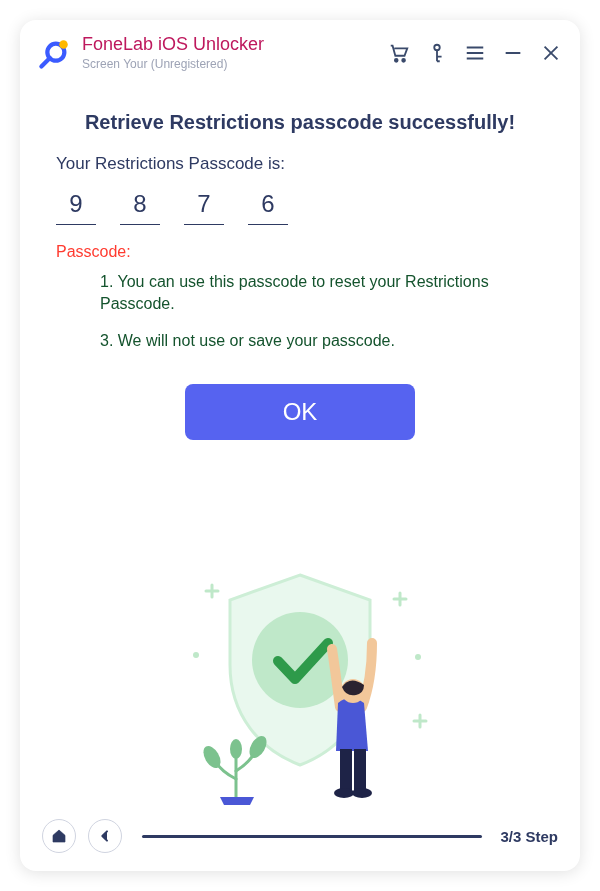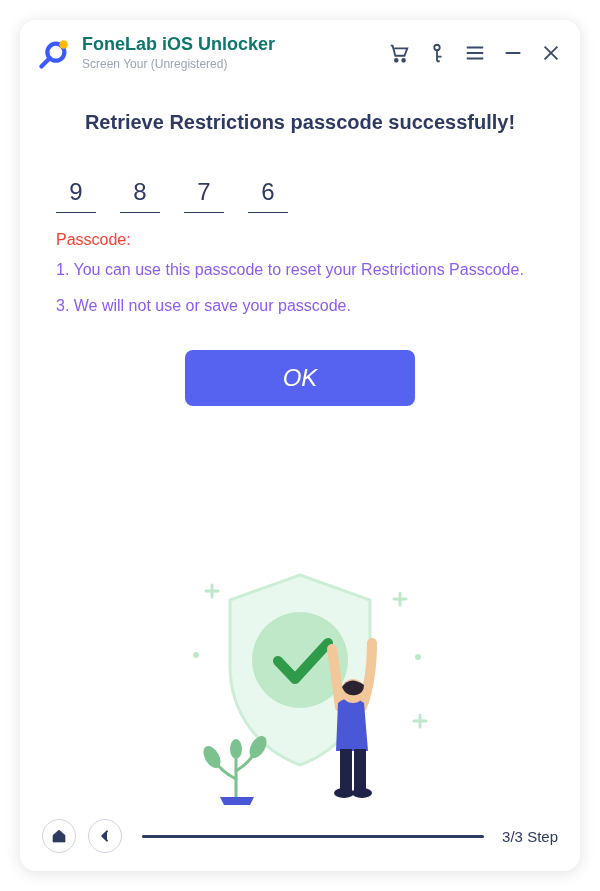--- a/index.html
+++ b/index.html
@@ -20,38 +20,38 @@
   .titlebar {
     display: flex;
     align-items: center;
     padding: 14px 18px 6px 18px;
   }
   .app-logo {
     width: 34px; height: 34px; flex: 0 0 34px;
     margin-right: 10px;
   }
   .title-texts { flex: 1 1 auto; }
-  .app-title { font-size: 18px; font-weight: 700; color: #0f766e; }
+  .app-title { font-size: 18px; font-weight: 400; color: #be185d; }
   .app-subtitle { font-size: 12px; color: #9da3b5; margin-top: 2px; }
   .title-icons { display: flex; align-items: center; gap: 16px; }
   .title-icons .ticon { width: 22px; height: 22px; stroke: #3a4a6b; fill: none; stroke-width: 2; cursor: pointer; }
   .title-icons .ticon.thin { stroke-width: 2; }
   
   .content {
     flex: 1 1 auto;
     padding: 34px 36px 0 36px;
     display: flex;
     flex-direction: column;
   }
   .heading {
     font-size: 20px;
     font-weight: 700;
     color: #2e3a62;
     text-align: center;
-    margin-bottom: 40px;
+    margin-bottom: 20px;
   }
   .lead {
     font-size: 17px;
     color: #2e3a62;
     margin-bottom: 12px;
   }
   .digits {
     display: flex;
     gap: 24px;
     margin-bottom: 18px;
@@ -64,36 +64,36 @@
     border-bottom: 1px solid #2e3a62;
     padding: 4px 0 6px 0;
   }
   .warning-label {
     color: #ff3b30;
     font-size: 16px;
     margin-bottom: 10px;
   }
   .note {
     font-size: 16px;
-    color: #8b5cf6;
+    color: #14532d;
     line-height: 1.4;
     margin-bottom: 14px;
+    margin-left: 44px;
   }
   .ok-btn {
     align-self: center;
     margin-top: 18px;
     background: #5663f0;
     color: #fff;
     border: none;
     border-radius: 8px;
     width: 230px;
     height: 56px;
     font-size: 24px;
     cursor: pointer;
-    font-style: italic;
   }
   .illustration {
     flex: 1 1 auto;
     display: flex;
     align-items: flex-end;
     justify-content: center;
     margin-top: 10px;
     position: relative;
   }
   
@@ -115,21 +115,21 @@
   .progress {
     flex: 1 1 auto;
     height: 3px;
     background: #2e3a62;
     margin: 0 18px 0 8px;
     border-radius: 2px;
   }
   .step {
     font-size: 15px;
     color: #2e3a62;
-    font-weight: 400;
+    font-weight: 700;
   }
 </style>
 </head>
 <body>
 
 <div class="window">
 
   <div class="titlebar">
     <svg class="app-logo" viewBox="0 0 40 40">
       <circle cx="21" cy="19" r="10" fill="none" stroke="#3b5bff" stroke-width="5"></circle>
@@ -162,20 +162,21 @@
       </svg>
       <svg class="ticon thin" viewBox="0 0 24 24">
         <line x1="5" y1="5" x2="19" y2="19"></line>
         <line x1="19" y1="5" x2="5" y2="19"></line>
       </svg>
     </div>
   </div>
 
   <div class="content">
     <div class="heading">Retrieve Restrictions passcode successfully!</div>
+    <div class="lead">Your Restrictions Passcode is:</div>
 
     <div class="digits">
       <div class="digit">9</div>
       <div class="digit">8</div>
       <div class="digit">7</div>
       <div class="digit">6</div>
     </div>
 
     <div class="warning-label">Passcode:</div>
     <div class="note">1. You can use this passcode to reset your Restrictions Passcode.</div>

